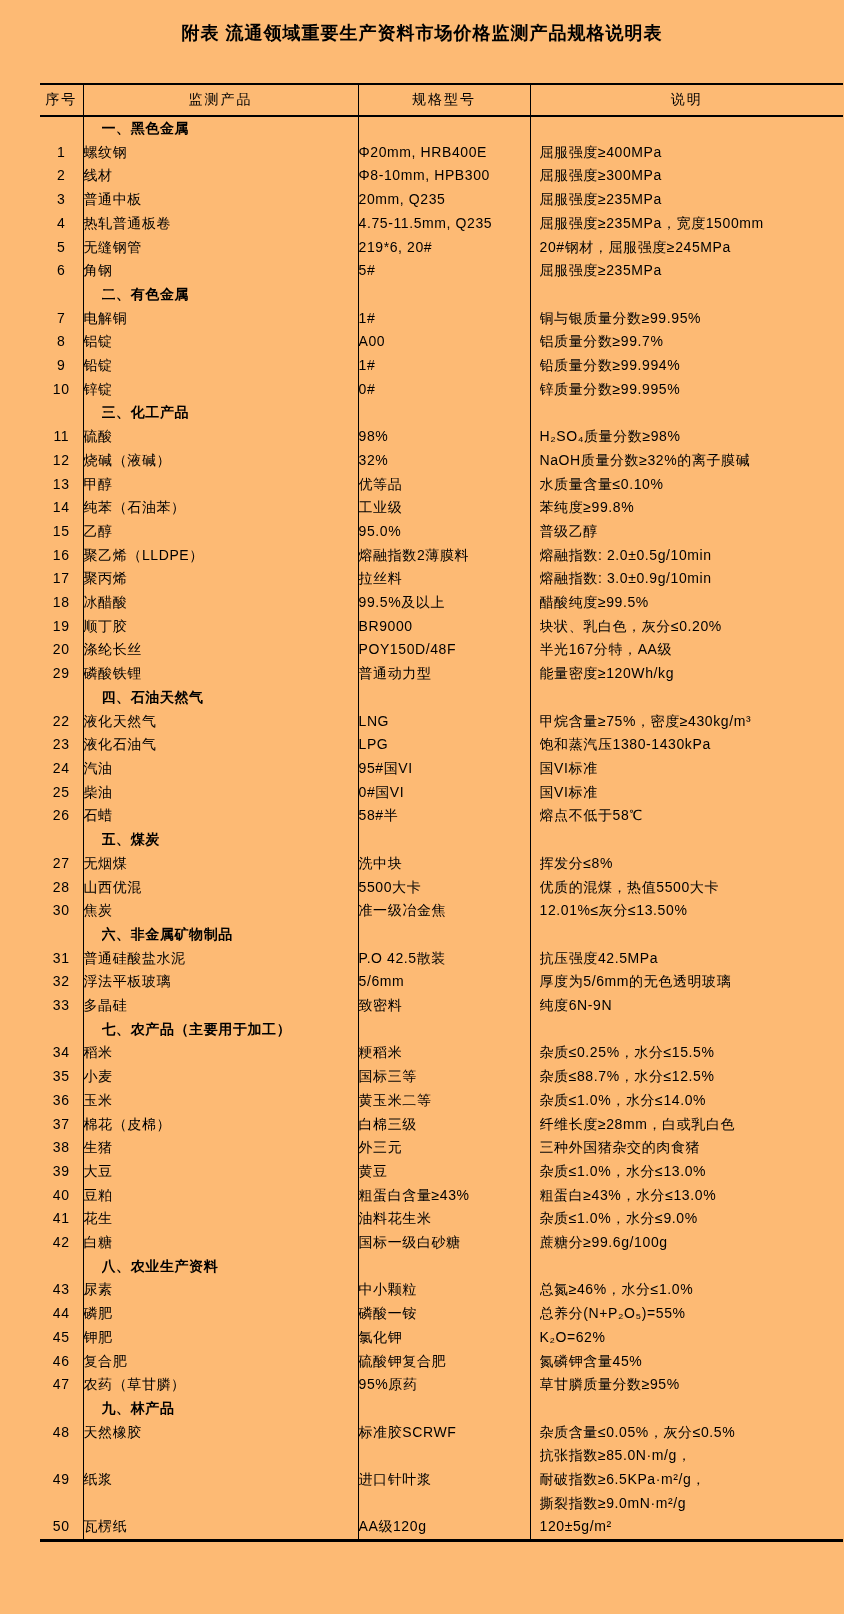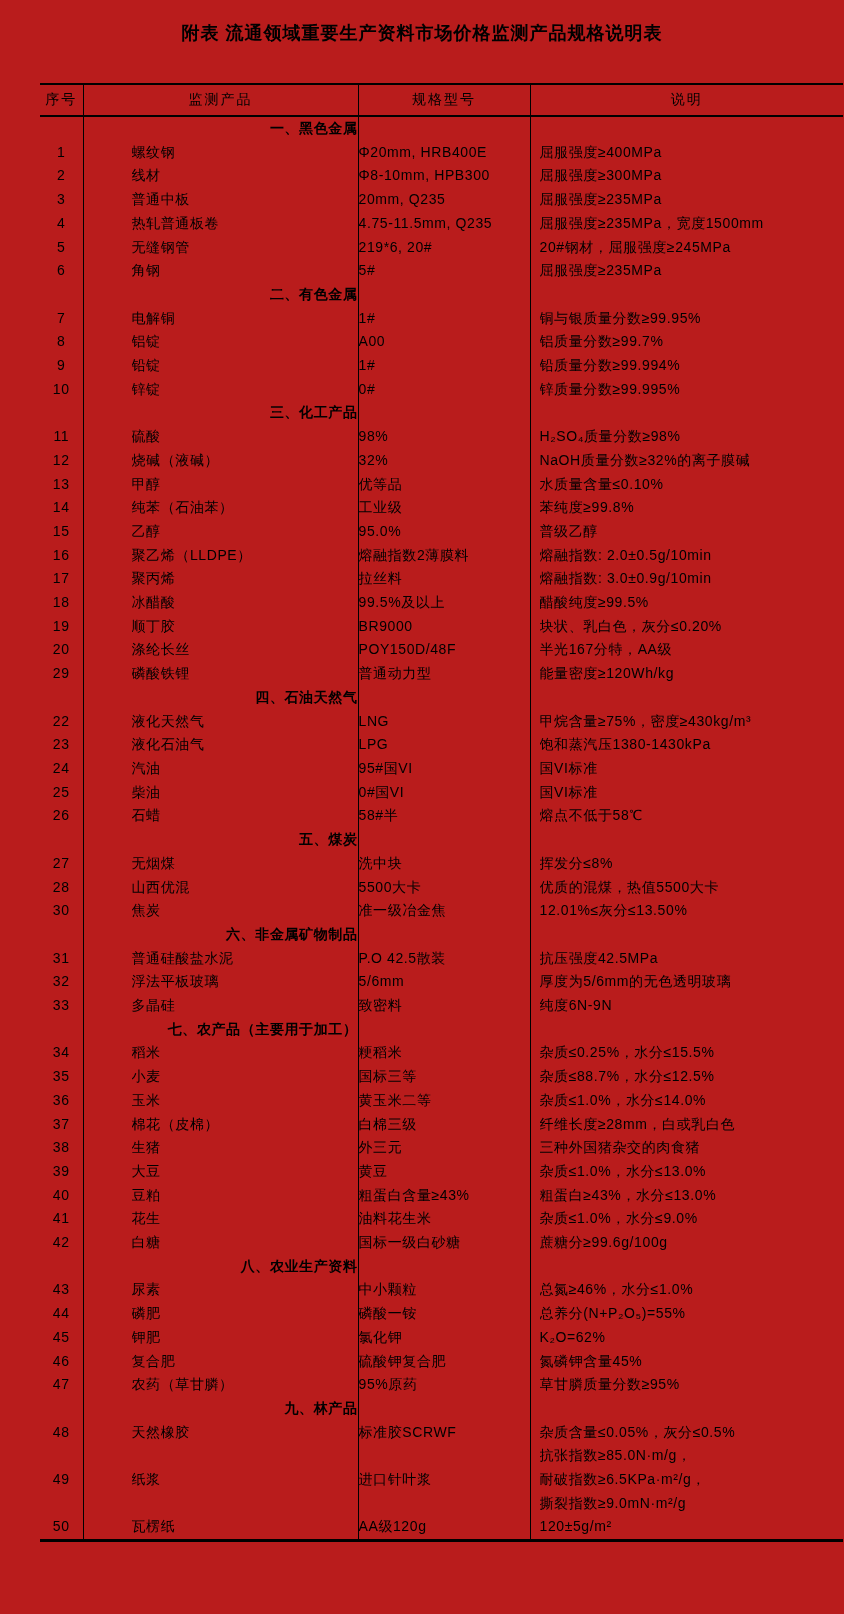--- a/index.html
+++ b/index.html
@@ -6,21 +6,21 @@
     margin: 0;
     padding: 0;
     background: #ffffff;
     color: #000000;
     font-family: "Liberation Sans", sans-serif;
   }
   .page {
     position: relative;
     width: 844px;
     height: 1614px;
-    background: #b91c1c;
+    background: #fdba74;
     overflow: hidden;
   }
   .title {
     margin: 0;
     padding-top: 21px;
     text-align: center;
     font-size: 18px;
     font-weight: bold;
     letter-spacing: 1px;
   }
@@ -51,22 +51,22 @@
     border-right: 1px solid #000;
   }
   .spec-table tbody tr { height: 23.7px; }
   .line {
     line-height: 23.7px;
     white-space: nowrap;
     overflow: hidden;
   }
   td.c0 { text-align: center; }
   td.c1.cat .line { font-weight: bold; }
-  td.c1.cat { padding-left: 18px; text-align: right; }
-  td.c1.prod { padding-left: 48px; }
+  td.c1.cat { padding-left: 18px; }
+  td.c1.prod { }
   td.c2 { }
   td.c3 { padding-left: 9px; }
 </style>
 </head>
 <body>
 
 <div class="page">
   <h1 class="title">附表 流通领域重要生产资料市场价格监测产品规格说明表</h1>
 
   <table class="spec-table">

